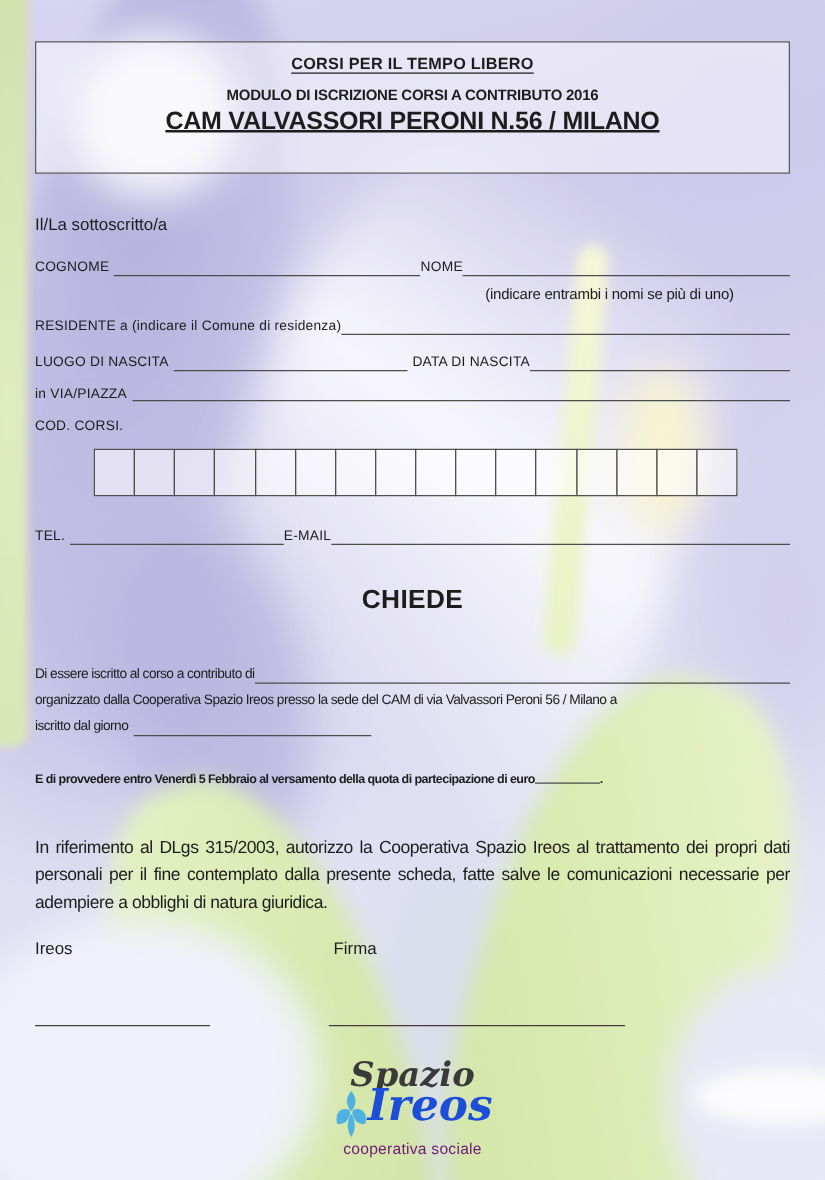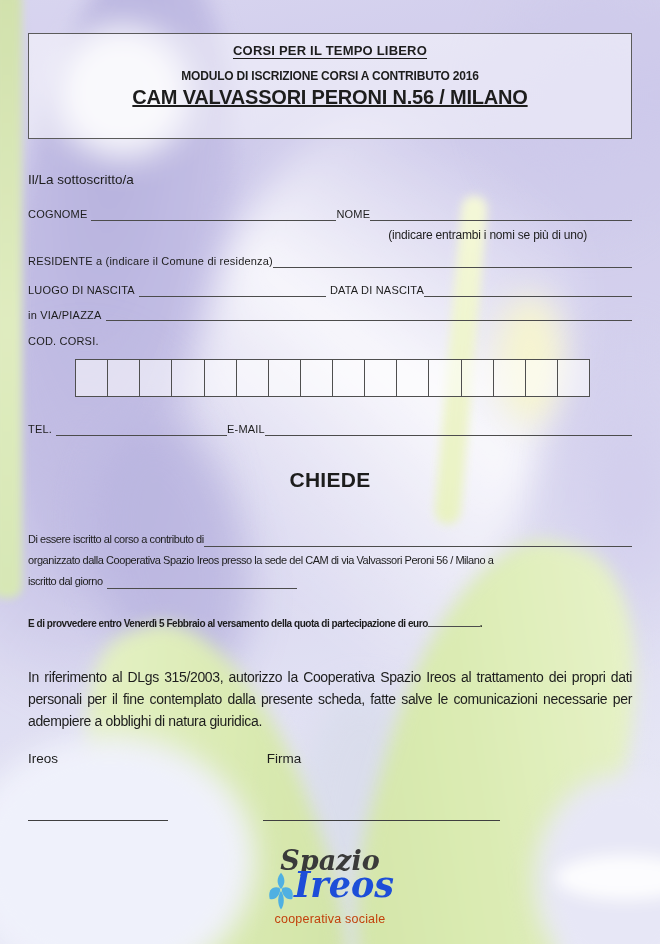--- a/index.html
+++ b/index.html
@@ -94,21 +94,21 @@
   .sig-row .line { height:0; border-bottom:1.4px solid #3f3f3f; }
 
   
   .logo { position:absolute; left:0; right:0; top:847px; text-align:center; z-index:3; line-height:1; }
   .logo-spazio { font-family:"DejaVu Serif", serif; font-style:italic; font-weight:600;
         font-size:27px; color:#3a3a3a; letter-spacing:0; }
   .logo-row { display:flex; justify-content:center; align-items:flex-start; margin-top:-7px; }
   .iris-icon { width:30px; height:44px; margin-right:-2px; margin-top:4px; }
   .logo-ireos { font-family:"DejaVu Serif", serif; font-style:italic; font-weight:700;
         font-size:35px; color:#1d4ed8; }
-  .logo-sub { font-size:12.5px; color:#c2410c; margin-top:-2px; letter-spacing:.2px; }
+  .logo-sub { font-size:12.5px; color:#701a75; margin-top:-2px; letter-spacing:.2px; }
 </style>
 </head>
 <body>
 
 <div class="page">
 
   <div class="bg">
     <div class="sh petal-tl"></div>
     <div class="sh white-tl"></div>
     <div class="sh petal-tr"></div>

